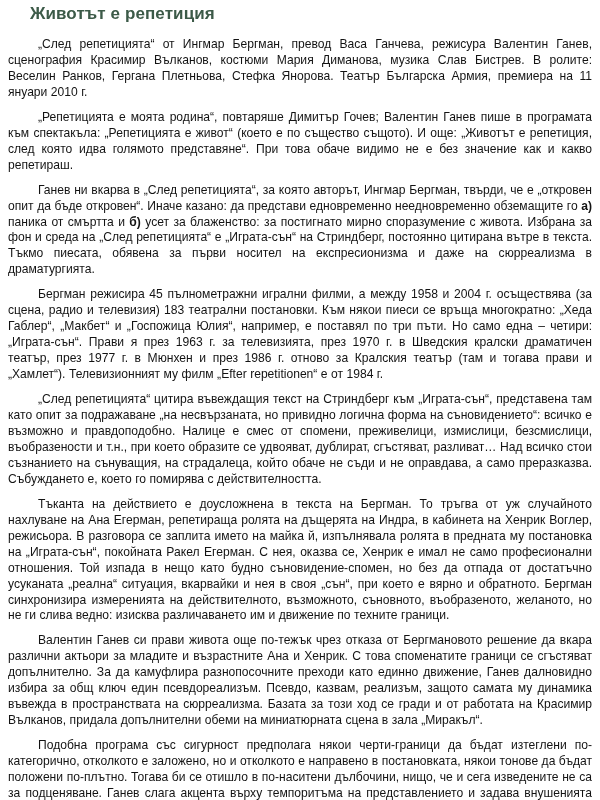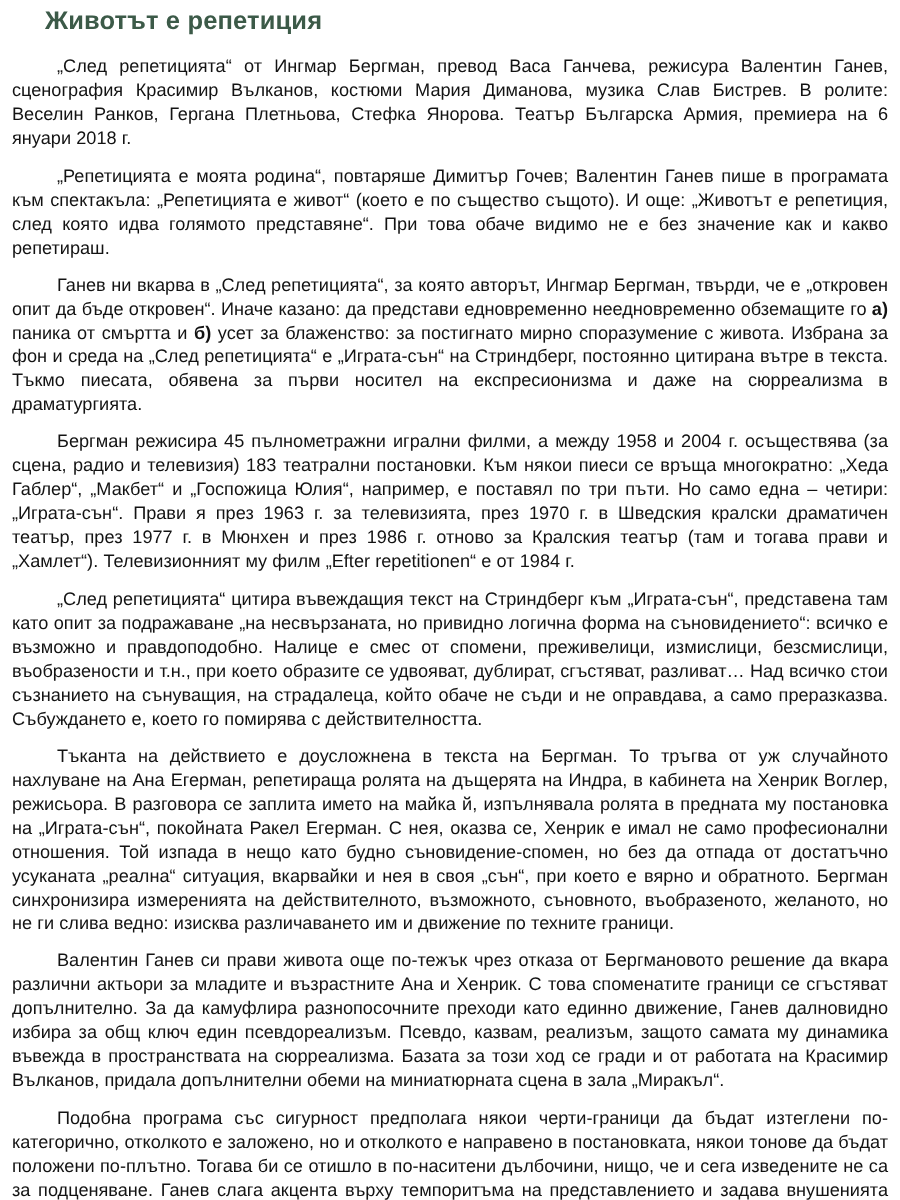--- a/index.html
+++ b/index.html
@@ -56,21 +56,21 @@
 </style>
 </head>
 <body>
 
 <div class="page">
 
   <h1 class="doc-title">Животът е репетиция</h1>
 
   <div class="body-text">
 
-    <p class="para">„След репетицията“ от Ингмар Бергман, превод Васа Ганчева, режисура Валентин Ганев, сценография Красимир Вълканов, костюми Мария Диманова, музика Слав Бистрев. В ролите: Веселин Ранков, Гергана Плетньова, Стефка Янорова. Театър Българска Армия, премиера на 6 януари 2018 г.</p>
+    <p class="para">„След репетицията“ от Ингмар Бергман, превод Васа Ганчева, режисура Валентин Ганев, сценография Красимир Вълканов, костюми Мария Диманова, музика Слав Бистрев. В ролите: Веселин Ранков, Гергана Плетньова, Стефка Янорова. Театър Българска Армия, премиера на 11 януари 2010 г.</p>
 
     <p class="para">„Репетицията е моята родина“, повтаряше Димитър Гочев; Валентин Ганев пише в програмата към спектакъла: „Репетицията е живот“ (което е по същество същото). И още: „Животът е репетиция, след която идва голямото представяне“. При това обаче видимо не е без значение как и какво репетираш.</p>
 
     <p class="para">
       <span>Ганев ни вкарва в „След репетицията“, за която авторът, Ингмар Бергман, твърди, че е „откровен опит да бъде откровен“. Иначе казано: да представи едновременно неедновременно обземащите го </span><b class="em">а)</b><span> паника от смъртта и </span><b class="em">б)</b><span> усет за блаженство: за постигнато мирно споразумение с живота. Избрана за фон и среда на „След репетицията“ е „Играта-сън“ на Стриндберг, постоянно цитирана вътре в текста. Тъкмо пиесата, обявена за първи носител на експресионизма и даже на сюрреализма в драматургията.</span>
     </p>
 
     <p class="para">Бергман режисира 45 пълнометражни игрални филми, а между 1958 и 2004 г. осъществява (за сцена, радио и телевизия) 183 театрални постановки. Към някои пиеси се връща многократно: „Хеда Габлер“, „Макбет“ и „Госпожица Юлия“, например, е поставял по три пъти. Но само една – четири: „Играта-сън“. Прави я през 1963 г. за телевизията, през 1970 г. в Шведския кралски драматичен театър, през 1977 г. в Мюнхен и през 1986 г. отново за Кралския театър (там и тогава прави и „Хамлет“). Телевизионният му филм „Efter repetitionen“ е от 1984 г.</p>
 
     <p class="para">„След репетицията“ цитира въвеждащия текст на Стриндберг към „Играта-сън“, представена там като опит за подражаване „на несвързаната, но привидно логична форма на съновидението“: всичко е възможно и правдоподобно. Налице е смес от спомени, преживелици, измислици, безсмислици, въобразености и т.н., при което образите се удвояват, дублират, сгъстяват, разливат… Над всичко стои съзнанието на сънуващия, на страдалеца, който обаче не съди и не оправдава, а само преразказва. Събуждането е, което го помирява с действителността.</p>

